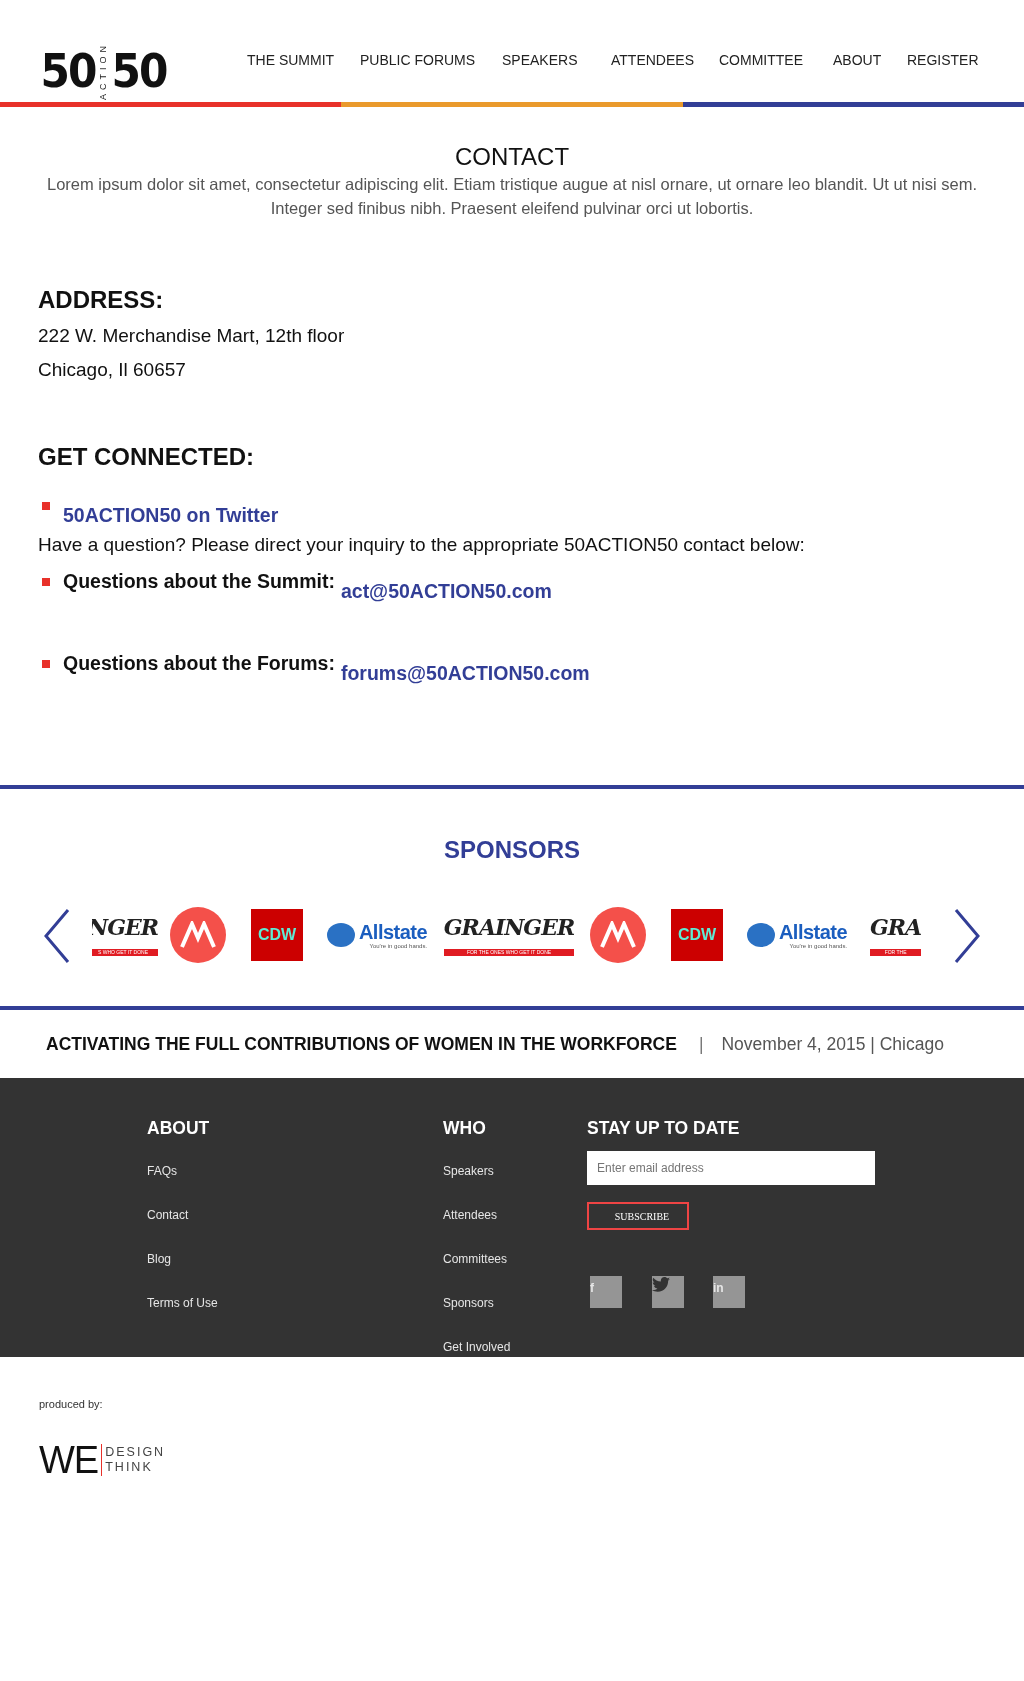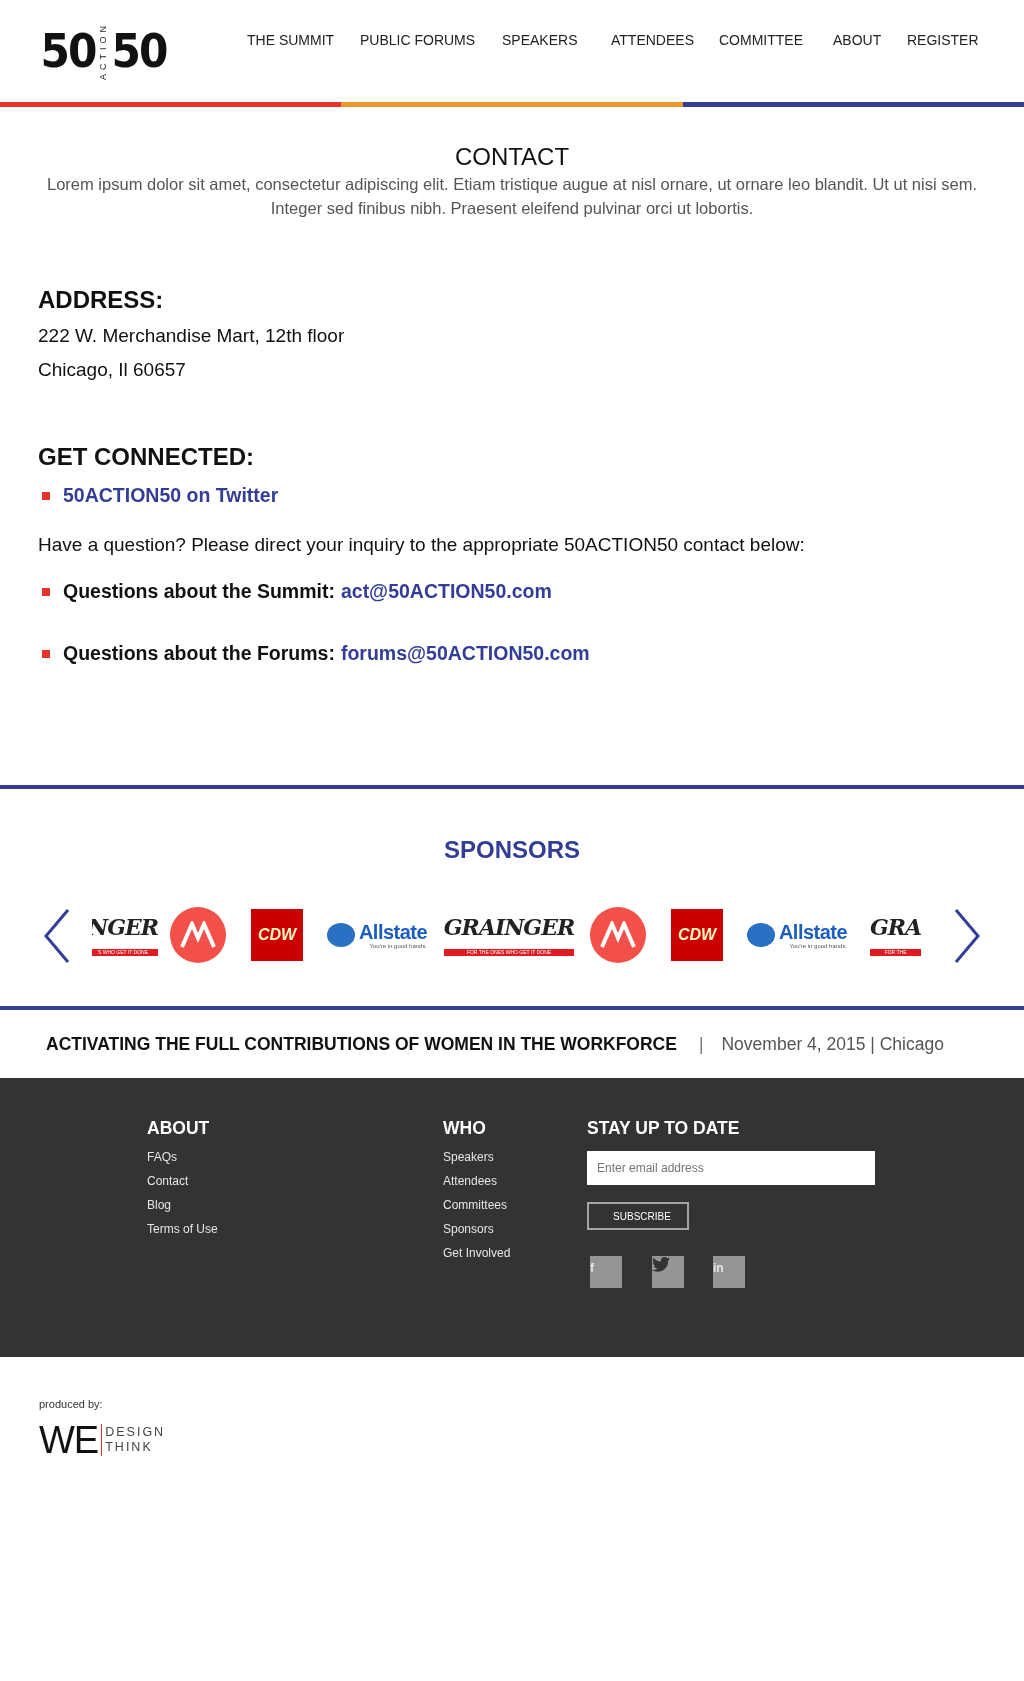--- a/index.html
+++ b/index.html
@@ -1,18 +1,18 @@
 <!DOCTYPE html>
 <html><head>
 <meta charset="utf-8">
 <style>
   * { box-sizing: border-box; margin: 0; padding: 0; }
   html, body { width: 1024px; background: #fff; }
   body { font-family: "Liberation Sans", sans-serif; color: #111; position: relative; height: 1681px; overflow: hidden; }
-  a { text-decoration: none; color: inherit; }
+  a { text-decoration: none; color: inherit; margin-top: 20px; }
 
   
   .header { position: absolute; top: 0; left: 0; width: 1024px; height: 103px; }
   .logo { position: absolute; left: 38px; top: 26px; height: 50px; display: flex; align-items: center; }
   .logo .num { font-family: "DejaVu Sans", sans-serif; font-weight: bold; font-size: 46px; letter-spacing: -2px; color: #111; line-height: 1; transform: scaleX(0.92); }
   .logo .action { writing-mode: vertical-rl; transform: rotate(180deg); font-size: 9px; letter-spacing: 4px; color: #222; margin: 0 1px; line-height: 1; }
   .nav { position: absolute; top: 32px; left: 0; width: 1024px; height: 20px; }
   .nav a { position: absolute; font-size: 14px; color: #222; letter-spacing: 0; white-space: nowrap; }
   .stripe { position: absolute; top: 102px; left: 0; width: 1024px; height: 5px; display: flex; }
   .stripe div { flex: 1; }
@@ -33,21 +33,21 @@
 
   
   .sponsors-title { position: absolute; top: 836px; left: 0; width: 1024px; text-align: center; font-size: 24px; font-weight: bold; color: #323e96; }
   .carousel { position: absolute; top: 898px; left: 40px; width: 944px; height: 74px; }
   .arrow { position: absolute; top: 8px; width: 34px; height: 60px; cursor: pointer; }
   .arrow.left { left: 0; }
   .arrow.right { right: 0; }
   .track { position: absolute; left: 52px; top: 0; width: 840px; height: 74px; overflow: hidden; }
   .logo-item { position: absolute; top: 0; height: 74px; display: flex; align-items: center; justify-content: center; }
   .moto { width: 56px; height: 56px; border-radius: 50%; background: #f4504a; display: flex; align-items: center; justify-content: center; }
-  .cdw { width: 52px; height: 52px; background: #cc0000; display: flex; align-items: center; justify-content: center; color: #fef9c3; font-weight: bold; font-style: italic; font-size: 16px; }
+  .cdw { width: 52px; height: 52px; background: #cc0000; display: flex; align-items: center; justify-content: center; color: #5eead4; font-weight: bold; font-size: 16px; }
   .allstate { display: flex; align-items: center; }
   .allstate .disc { width: 28px; height: 24px; border-radius: 50%; background: #2a71c4; margin-right: 4px; }
   .allstate .txt { display: flex; flex-direction: column; }
   .allstate .name { color: #1b5ebf; font-weight: bold; font-size: 20px; letter-spacing: -0.5px; line-height: 22px; }
   .allstate .tag { color: #555; font-size: 6px; text-align: right; }
   .grainger { display: flex; flex-direction: column; align-items: flex-start; gap: 8px; }
   .grainger .name { font-family: "DejaVu Serif", serif; font-weight: bold; font-size: 22px; color: #222; letter-spacing: -1px; line-height: 24px; font-style: italic; }
   .grainger .bar { height: 7px; background: #e01b22; width: 100%; margin-top: 2px; color: #fff; font-size: 5px; text-align: center; line-height: 7px; }
 
   
@@ -55,21 +55,21 @@
   .tagline .main { font-weight: bold; color: #111; }
   .tagline .sep { color: #777; margin: 0 18px 0 22px; }
   .tagline .date { color: #555; }
 
   
   .footer { position: absolute; top: 1078px; left: 0; width: 1024px; height: 279px; background: #333333; }
   .fcol { position: absolute; top: 40px; }
   .fcol h3 { font-size: 17.5px; font-weight: bold; color: #fff; margin-bottom: 6px; }
   .fcol a, .fcol .sub { display: block; color: #e6e6e6; font-size: 12px; line-height: 24px; }
   .email { width: 288px; height: 34px; background: #fff; border: none; padding: 0 10px; font-family: "Liberation Sans", sans-serif; font-size: 12px; color: #444; margin-top: 6px; }
-  .subscribe { margin-top: 17px; width: 102px; height: 28px; background: transparent; border: 2px solid #a3a3a3; color: #fff; font-family: Liberation Sans, sans-serif; font-size: 10px; padding-left: 8px; }
+  .subscribe { margin-top: 17px; width: 102px; height: 28px; background: transparent; border: 2px solid #ef4444; color: #fff; font-family: Liberation Serif, serif; font-size: 10px; padding-left: 8px; }
   .socials { display: flex; margin-top: 26px; }
   .social { width: 32px; height: 32px; background: #959595; display: flex; align-items: center; justify-content: center; color: #333; font-weight: bold; font-size: 17px; }
 
   
   .produced { position: absolute; top: 1398px; left: 39px; font-size: 11px; color: #333; }
   .we { position: absolute; top: 1420px; left: 39px; display: flex; align-items: center; }
   .we .big { font-size: 38px; color: #111; letter-spacing: -1px; line-height: 40px; }
   .we .divider { width: 1px; height: 32px; background: #e8312a; margin: 0 3px 0 3px; }
   .we .small { display: flex; flex-direction: column; font-size: 12.5px; letter-spacing: 2px; color: #444; line-height: 15px; }
 </style>
@@ -104,21 +104,21 @@
 <h2 class="h2" style="top:286px">ADDRESS:</h2>
 <div class="line" style="top:325px">222 W. Merchandise Mart, 12th floor</div>
 <div class="line" style="top:359px">Chicago, Il 60657</div>
 
 <h2 class="h2" style="top:443px">GET CONNECTED:</h2>
 <div class="bullet-row" style="top:484px">
   <span class="bullet"></span>
   <a class="link-blue">50ACTION50 on Twitter</a>
 </div>
 <div class="line" style="top:534px">Have a question? Please direct your inquiry to the appropriate 50ACTION50 contact below:</div>
-<div class="bullet-row" style="top:580px">
+<div class="bullet-row" style="top:560px">
   <span class="bullet"></span>
   <span>Questions about the Summit:</span>
   <a class="link-blue" style="margin-left:6px">act@50ACTION50.com</a>
 </div>
 <div class="bullet-row" style="top:642px">
   <span class="bullet"></span>
   <span>Questions about the Forums:</span>
   <a class="link-blue" style="margin-left:6px">forums@50ACTION50.com</a>
 </div>
 

